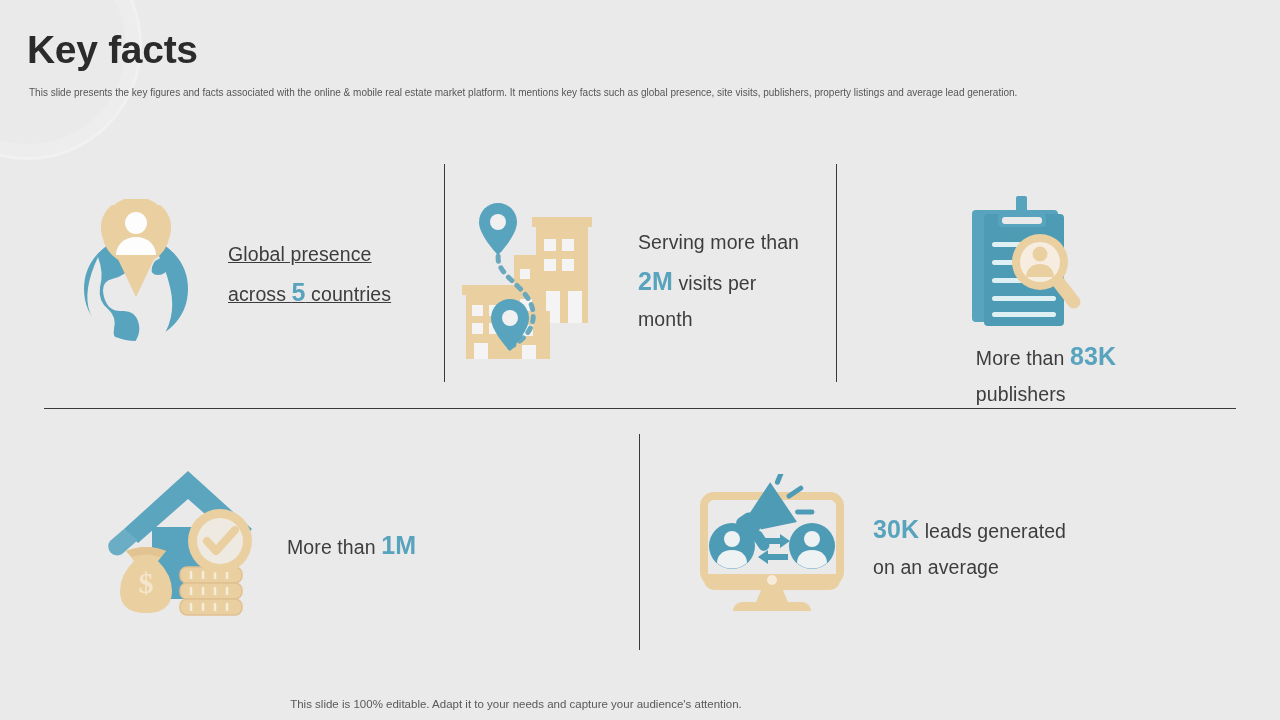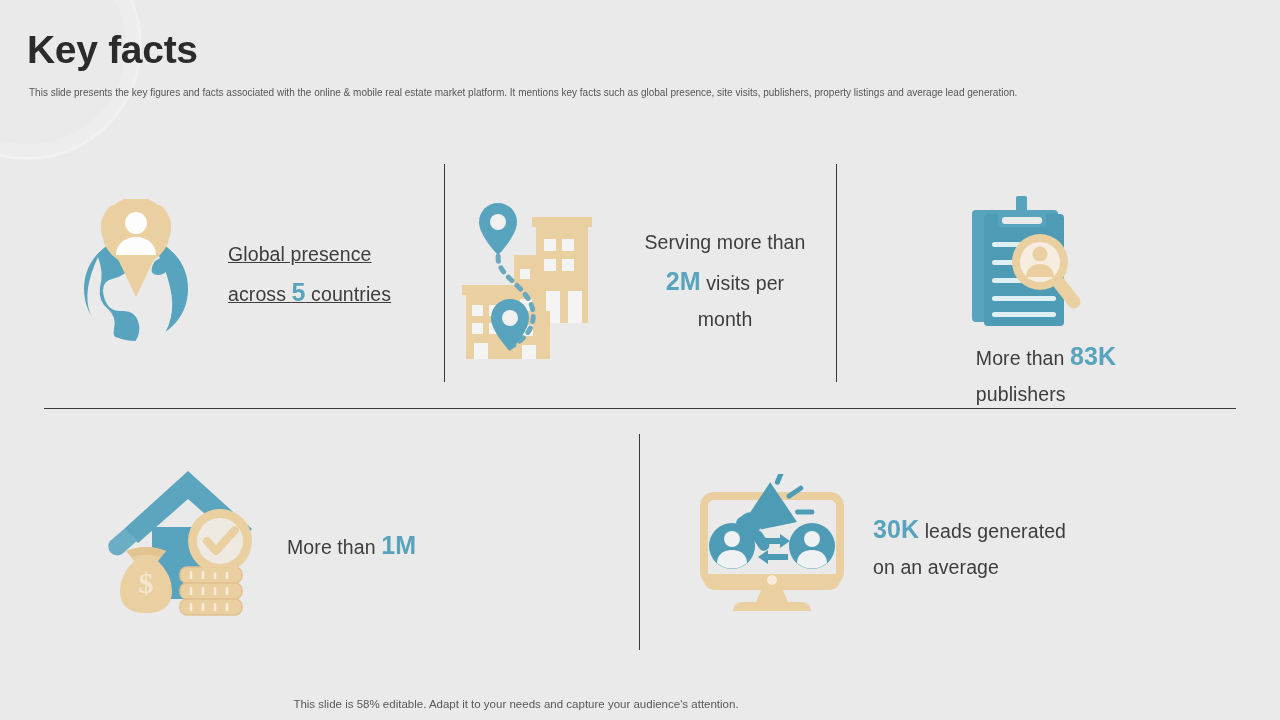--- a/index.html
+++ b/index.html
@@ -120,21 +120,21 @@
         <circle cx="68" cy="24" r="11" fill="#fdfdfd"></circle>
         <path d="M68 38 c-12 0 -20 8 -20 18 h40 c0 -10 -8 -18 -20 -18 z" fill="#fdfdfd"></path>
       </svg>
     </div>
     <div class="card-text" style="margin-left:20px;text-decoration:underline;">
       <div><span>Global presence</span></div>
       <div><span>across </span><span class="hl">5</span><span> countries</span></div>
     </div>
   </div>
 
-  <div class="card" style="left:462px; top:196px; width:350px; height:170px;text-align:center;">
+  <div class="card" style="left:462px; top:196px; width:350px; height:170px;">
     <div class="card-icon">
       <svg width="150" height="160" viewBox="0 0 150 160">
 
         <rect x="74" y="26" width="52" height="98" fill="#eacfa0"></rect>
         <rect x="70" y="18" width="60" height="10" fill="#eacfa0"></rect>
         <rect x="82" y="40" width="12" height="12" fill="#f4f4f4"></rect>
         <rect x="100" y="40" width="12" height="12" fill="#f4f4f4"></rect>
         <rect x="82" y="60" width="12" height="12" fill="#f4f4f4"></rect>
         <rect x="100" y="60" width="12" height="12" fill="#f4f4f4"></rect>
         <rect x="84" y="92" width="14" height="32" fill="#f4f4f4"></rect>
@@ -278,15 +278,15 @@
           <line x1="92" y1="52" x2="104" y2="60" stroke="#4e9bb5" stroke-width="5" stroke-linecap="round"></line>
         </g>
       </svg>
     </div>
     <div class="card-text" style="margin-left:28px;">
       <div><span class="hl">30K</span><span> leads generated</span></div>
       <div><span>on an average</span></div>
     </div>
   </div>
 
-  <div class="footer">This slide is 58% editable. Adapt it to your needs and capture your audience's attention.</div>
+  <div class="footer">This slide is 100% editable. Adapt it to your needs and capture your audience's attention.</div>
 
 </div>
 
 </body></html>

